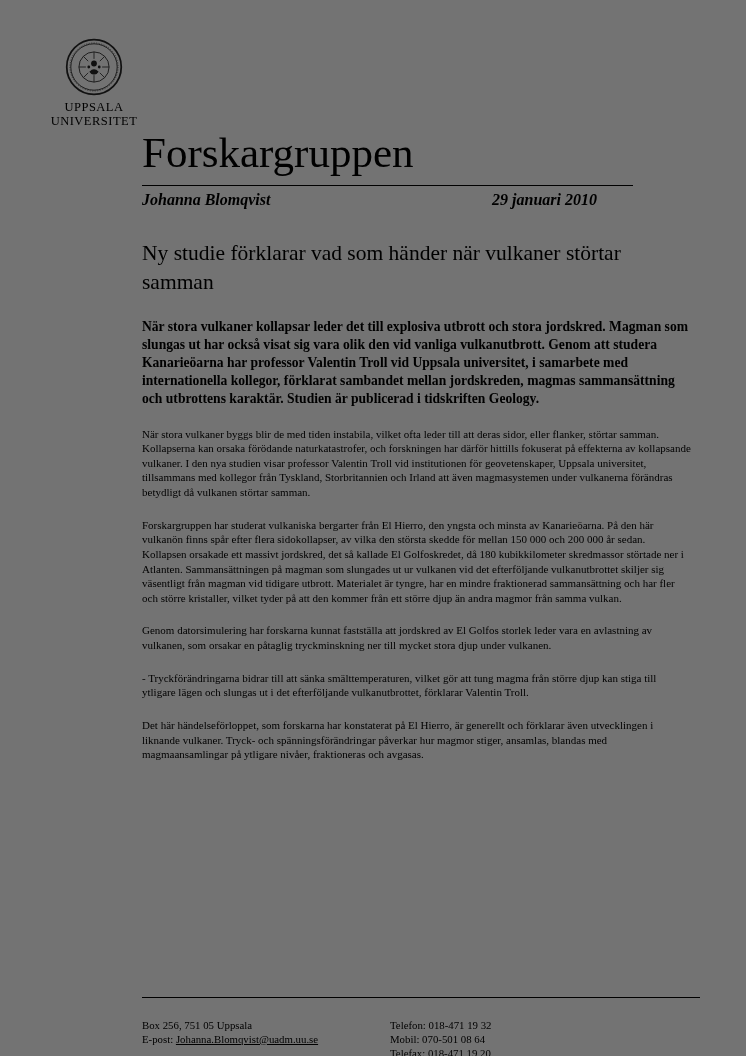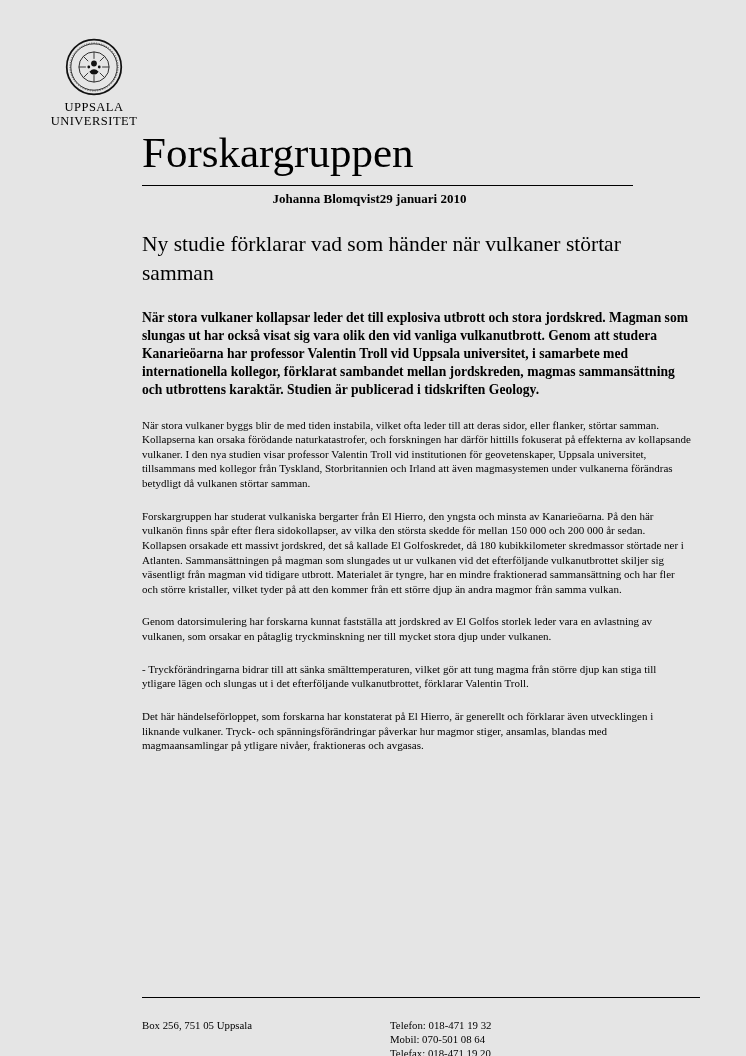--- a/index.html
+++ b/index.html
@@ -1,21 +1,21 @@
 <!DOCTYPE html>
 <html><head>
 <meta charset="utf-8">
 <style>
   * { margin: 0; padding: 0; box-sizing: border-box; }
   html, body { background: #ffffff; }
   .page {
     position: relative;
     width: 746px;
     height: 1056px;
-    background: #e5e5e5;
+    background: #737373;
     color: #000000;
     font-family: "Liberation Serif", serif;
     overflow: hidden;
   }
   
   .logo-block {
     position: absolute;
     left: 42px;
     top: 38px;
     width: 104px;
@@ -50,26 +50,27 @@
   }
   .title-rule {
     width: 491px;
     border-bottom: 1.3px solid #000;
     margin-top: 10px;
   }
   .meta-row {
     width: 455px;
     margin-top: 5px;
     display: flex;
-    justify-content: center;
+    justify-content: space-between;
+    font-style: italic;
     font-weight: bold;
-    font-size: 13px;
+    font-size: 16px;
   }
   .article-heading {
-    margin-top: 23px;
+    margin-top: 30px;
     font-size: 21.5px;
     font-weight: 400;
     line-height: 1.35;
   }
   .lead {
     margin-top: 21px;
     font-weight: bold;
     font-size: 13.6px;
     line-height: 1.33;
   }
@@ -150,20 +151,21 @@
     <p class="para">Forskargruppen har studerat vulkaniska bergarter från El Hierro, den yngsta och minsta av Kanarieöarna. På den här vulkanön finns spår efter flera sidokollapser, av vilka den största skedde för mellan 150 000 och 200 000 år sedan. Kollapsen orsakade ett massivt jordskred, det så kallade El Golfoskredet, då 180 kubikkilometer skredmassor störtade ner i Atlanten. Sammansättningen på magman som slungades ut ur vulkanen vid det efterföljande vulkanutbrottet skiljer sig väsentligt från magman vid tidigare utbrott. Materialet är tyngre, har en mindre fraktionerad sammansättning och har fler och större kristaller, vilket tyder på att den kommer från ett större djup än andra magmor från samma vulkan.</p>
     <p class="para">Genom datorsimulering har forskarna kunnat fastställa att jordskred av El Golfos storlek leder vara en avlastning av vulkanen, som orsakar en påtaglig tryckminskning ner till mycket stora djup under vulkanen.</p>
     <p class="para">- Tryckförändringarna bidrar till att sänka smälttemperaturen, vilket gör att tung magma från större djup kan stiga till ytligare lägen och slungas ut i det efterföljande vulkanutbrottet, förklarar Valentin Troll.</p>
     <p class="para">Det här händelseförloppet, som forskarna har konstaterat på El Hierro, är generellt och förklarar även utvecklingen i liknande vulkaner. Tryck- och spänningsförändringar påverkar hur magmor stiger, ansamlas, blandas med magmaansamlingar på ytligare nivåer, fraktioneras och avgasas.</p>
 
   </div>
 
   <div class="footer">
     <div class="footer-col-left">
       <div>Box 256, 751 05 Uppsala</div>
+      <div><span>E-post: </span><a href="#">Johanna.Blomqvist@uadm.uu.se</a></div>
     </div>
     <div class="footer-col-right">
       <div>Telefon: 018-471 19 32</div>
       <div>Mobil: 070-501 08 64</div>
       <div>Telefax: 018-471 19 20</div>
     </div>
   </div>
 
 </div>
 

